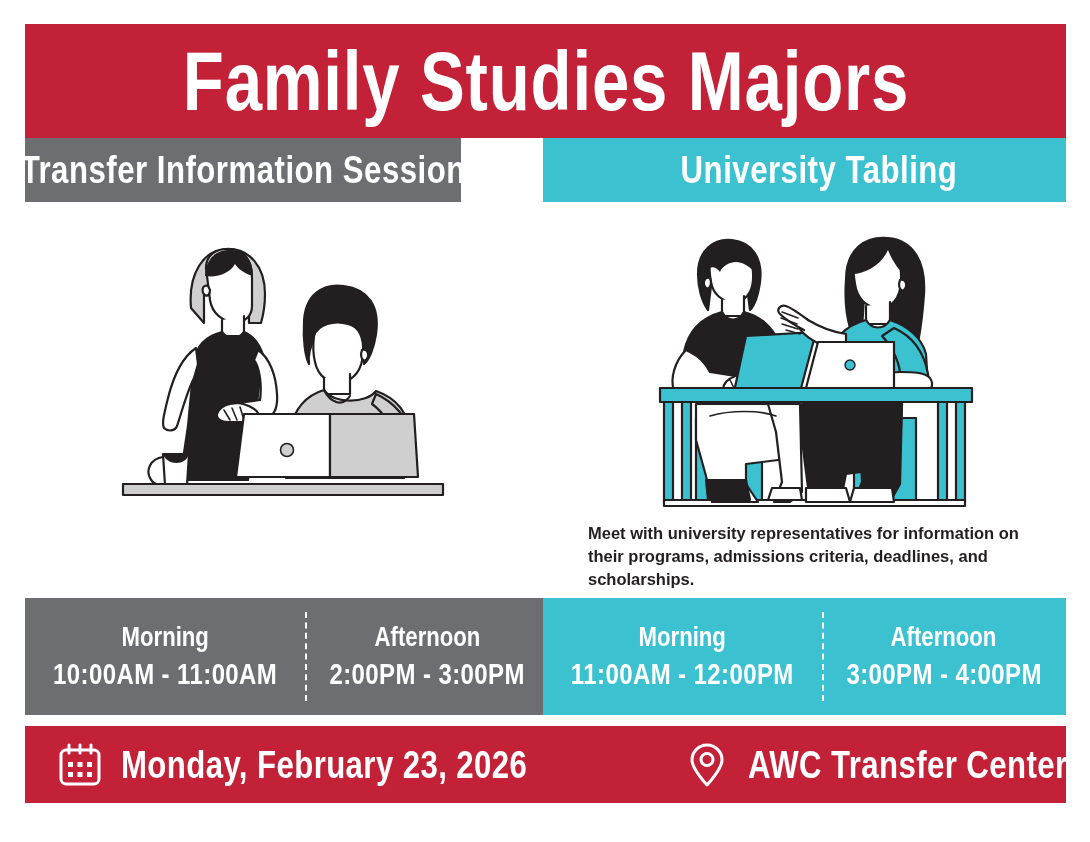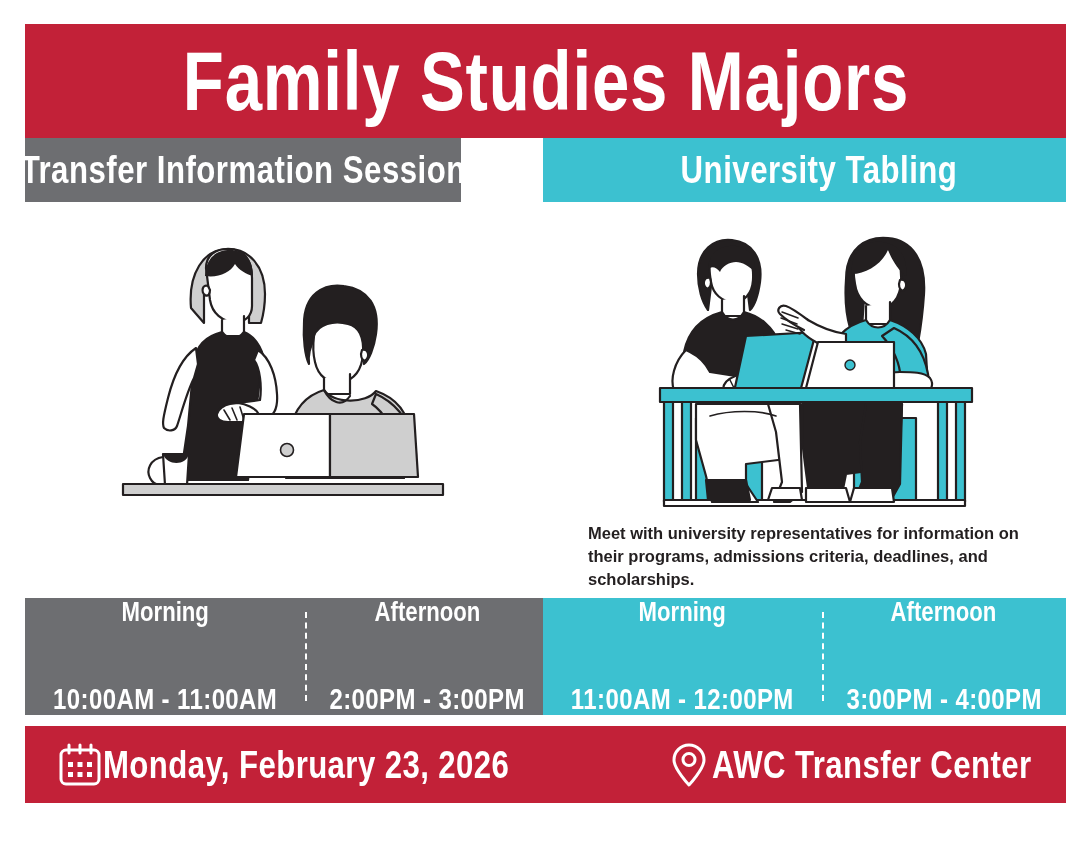--- a/index.html
+++ b/index.html
@@ -102,21 +102,21 @@
     left: 543px; top: 598px;
     width: 523px; height: 117px;
     background: #3CC1D0;
     display: flex;
   }
   .sched-col {
     flex: 1;
     display: flex;
     flex-direction: column;
     align-items: center;
-    justify-content: space-between;
+    justify-content: center;
     gap: 6px;
     position: relative;
   }
   .sched-col.with-divider::before {
     content: "";
     position: absolute;
     left: 0; top: 14px; bottom: 14px;
     border-left: 2px dashed #ffffff;
   }
   .sched-col .label {
@@ -144,20 +144,21 @@
     position: absolute;
     left: 25px; top: 726px;
     width: 1041px; height: 77px;
     background: #C22138;
     display: flex;
     align-items: center;
   }
   .footer-item {
     display: flex;
     align-items: center;
+    gap: 18px;
   }
   .footer-item.date { margin-left: 32px; }
   .footer-item.loc  { margin-left: 68px; }
   .footer-item .ftext {
     font-family: "Liberation Sans", sans-serif;
     font-weight: bold;
     color: #ffffff;
     font-size: 38px;
     line-height: 40px;
     transform: scaleX(0.82);

